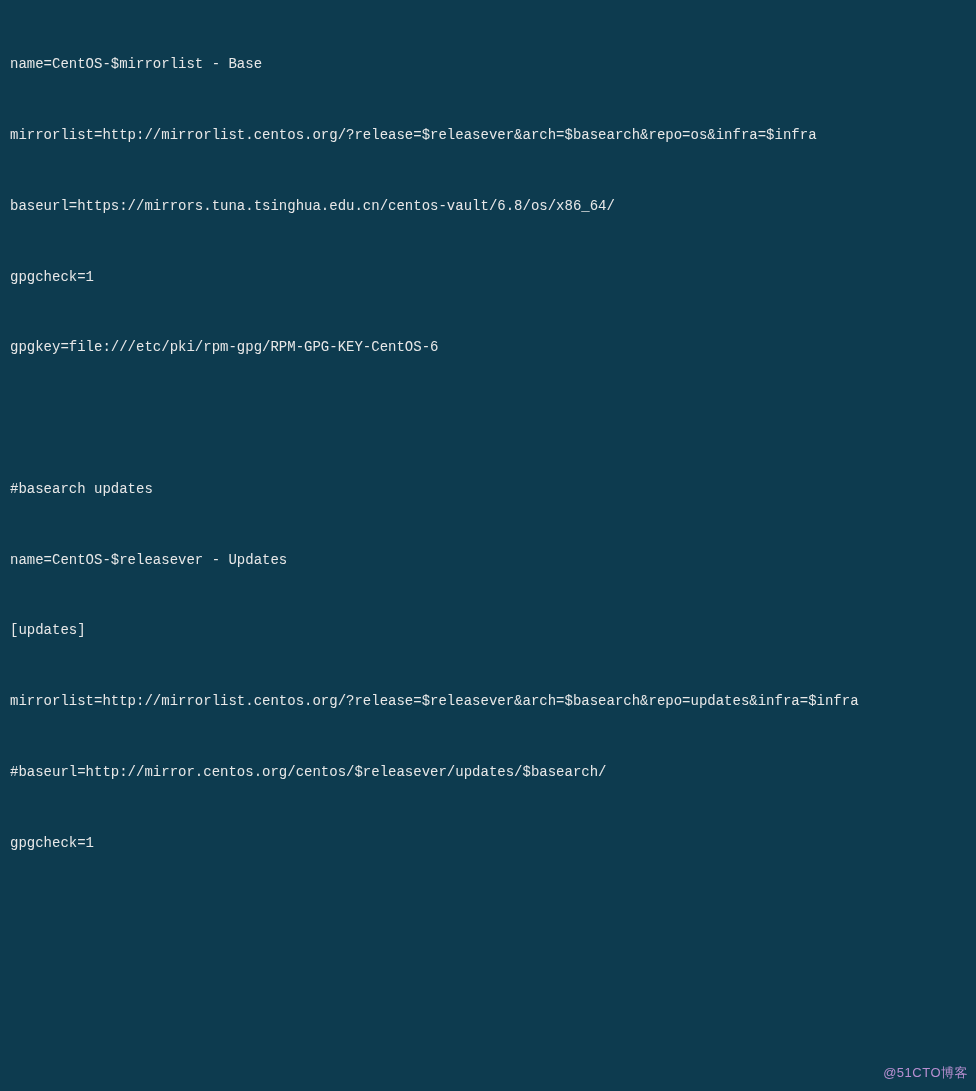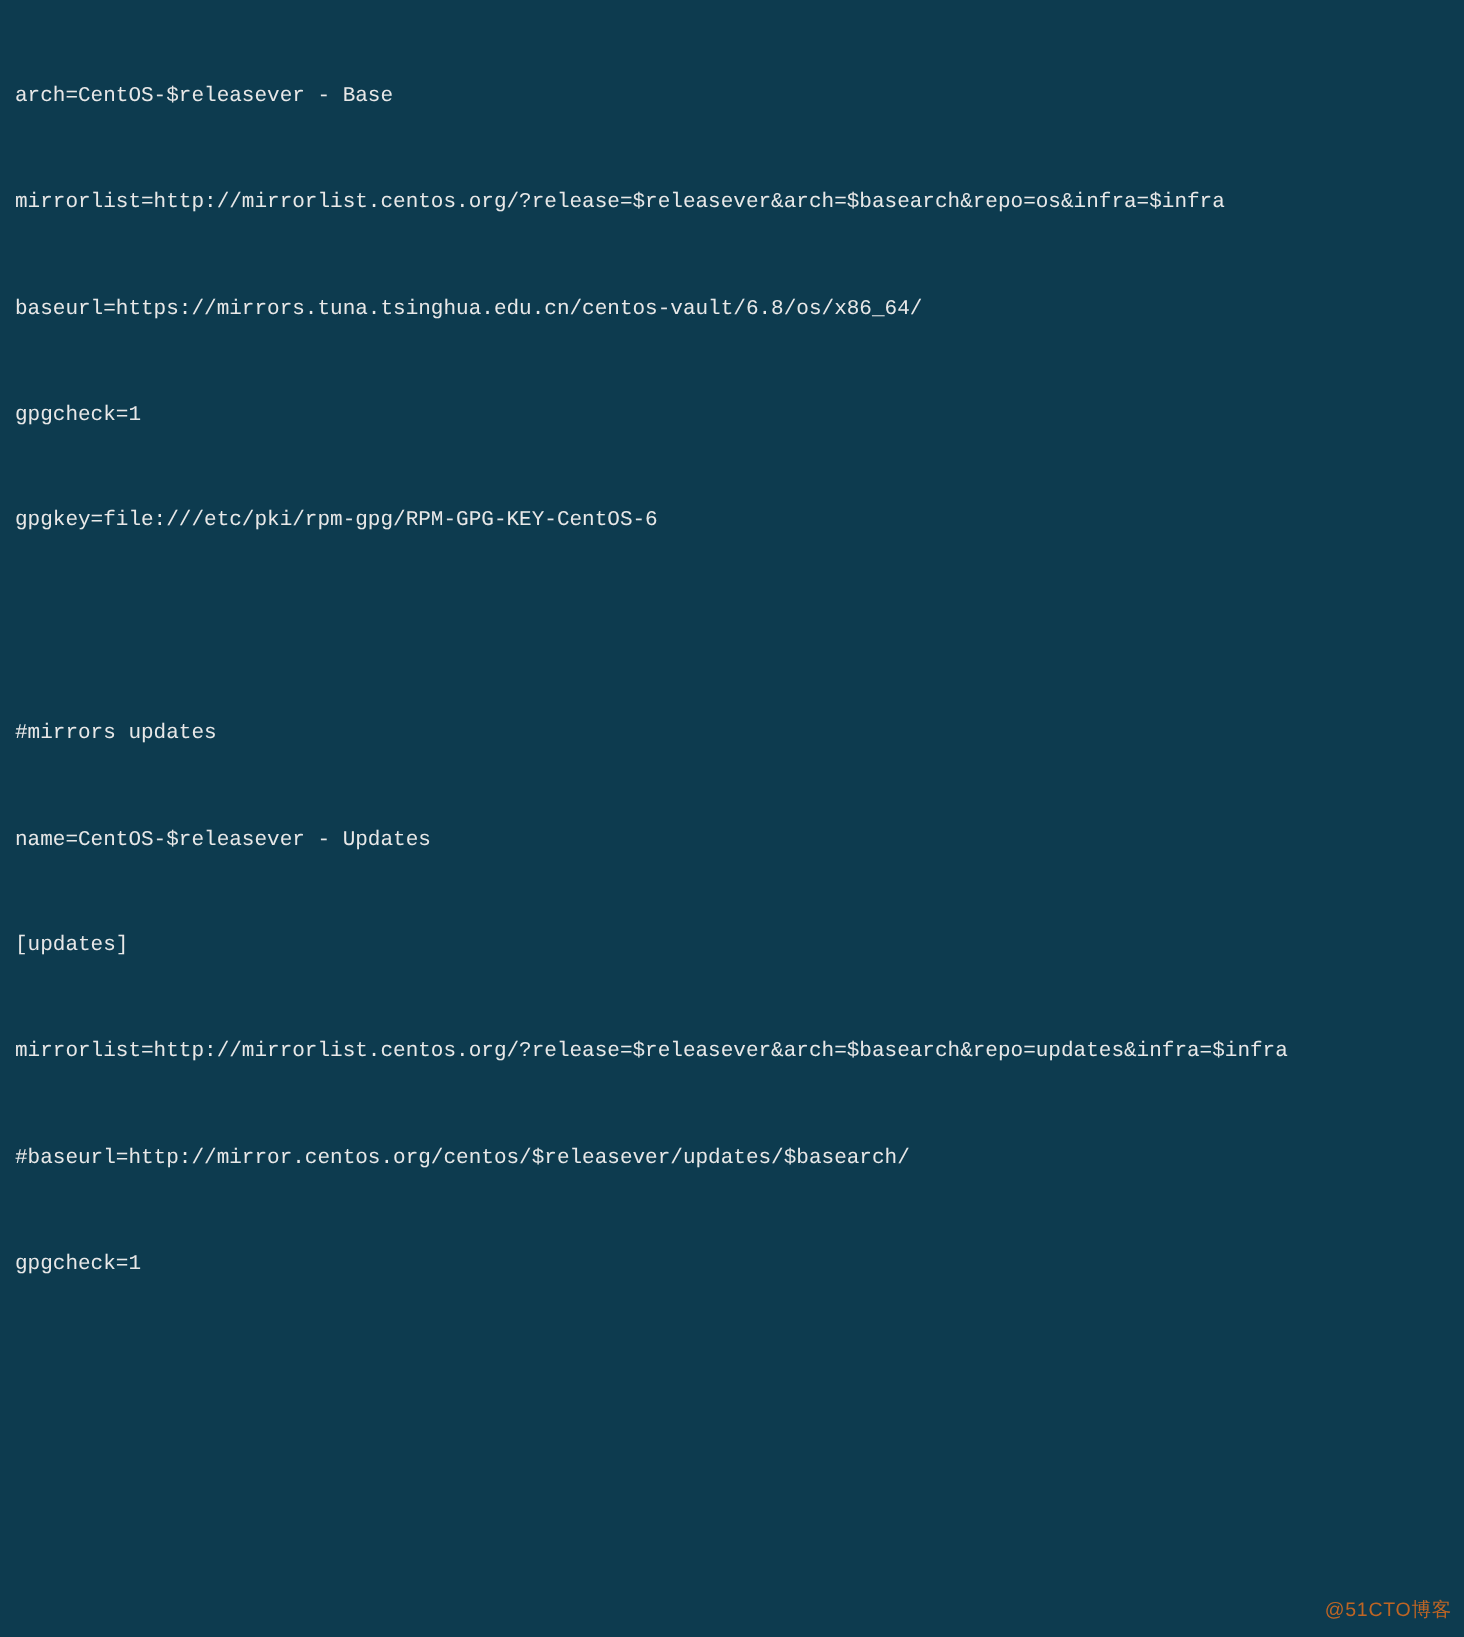--- a/index.html
+++ b/index.html
@@ -16,38 +16,38 @@
   }
   .term{
     padding:6px 10px 0 10px;
     white-space:pre;
   }
   .line{display:block;min-height:23.6px}
   .watermark{
     position:absolute;
     right:8px;
     bottom:6px;
-    color:#f97316;
+    color:#f0abfc;
     font-family:sans-serif;
     font-size:13px;
     letter-spacing:0.5px;
     opacity:0.75;
   }
 </style>
 </head>
 <body>
 
 <div class="term">
-  <span class="line">arch=CentOS-$releasever - Base</span>
+  <span class="line">name=CentOS-$mirrorlist - Base</span>
   <span class="line">mirrorlist=http://mirrorlist.centos.org/?release=$releasever&amp;arch=$basearch&amp;repo=os&amp;infra=$infra</span>
   <span class="line">baseurl=https://mirrors.tuna.tsinghua.edu.cn/centos-vault/6.8/os/x86_64/</span>
   <span class="line">gpgcheck=1</span>
   <span class="line">gpgkey=file:///etc/pki/rpm-gpg/RPM-GPG-KEY-CentOS-6</span>
   <span class="line"></span>
-  <span class="line">#mirrors updates</span>
+  <span class="line">#basearch updates</span>
   <span class="line">name=CentOS-$releasever - Updates</span>
   <span class="line">[updates]</span>
   <span class="line">mirrorlist=http://mirrorlist.centos.org/?release=$releasever&amp;arch=$basearch&amp;repo=updates&amp;infra=$infra</span>
   <span class="line">#baseurl=http://mirror.centos.org/centos/$releasever/updates/$basearch/</span>
   <span class="line">gpgcheck=1</span>
   
   
   
   
   

